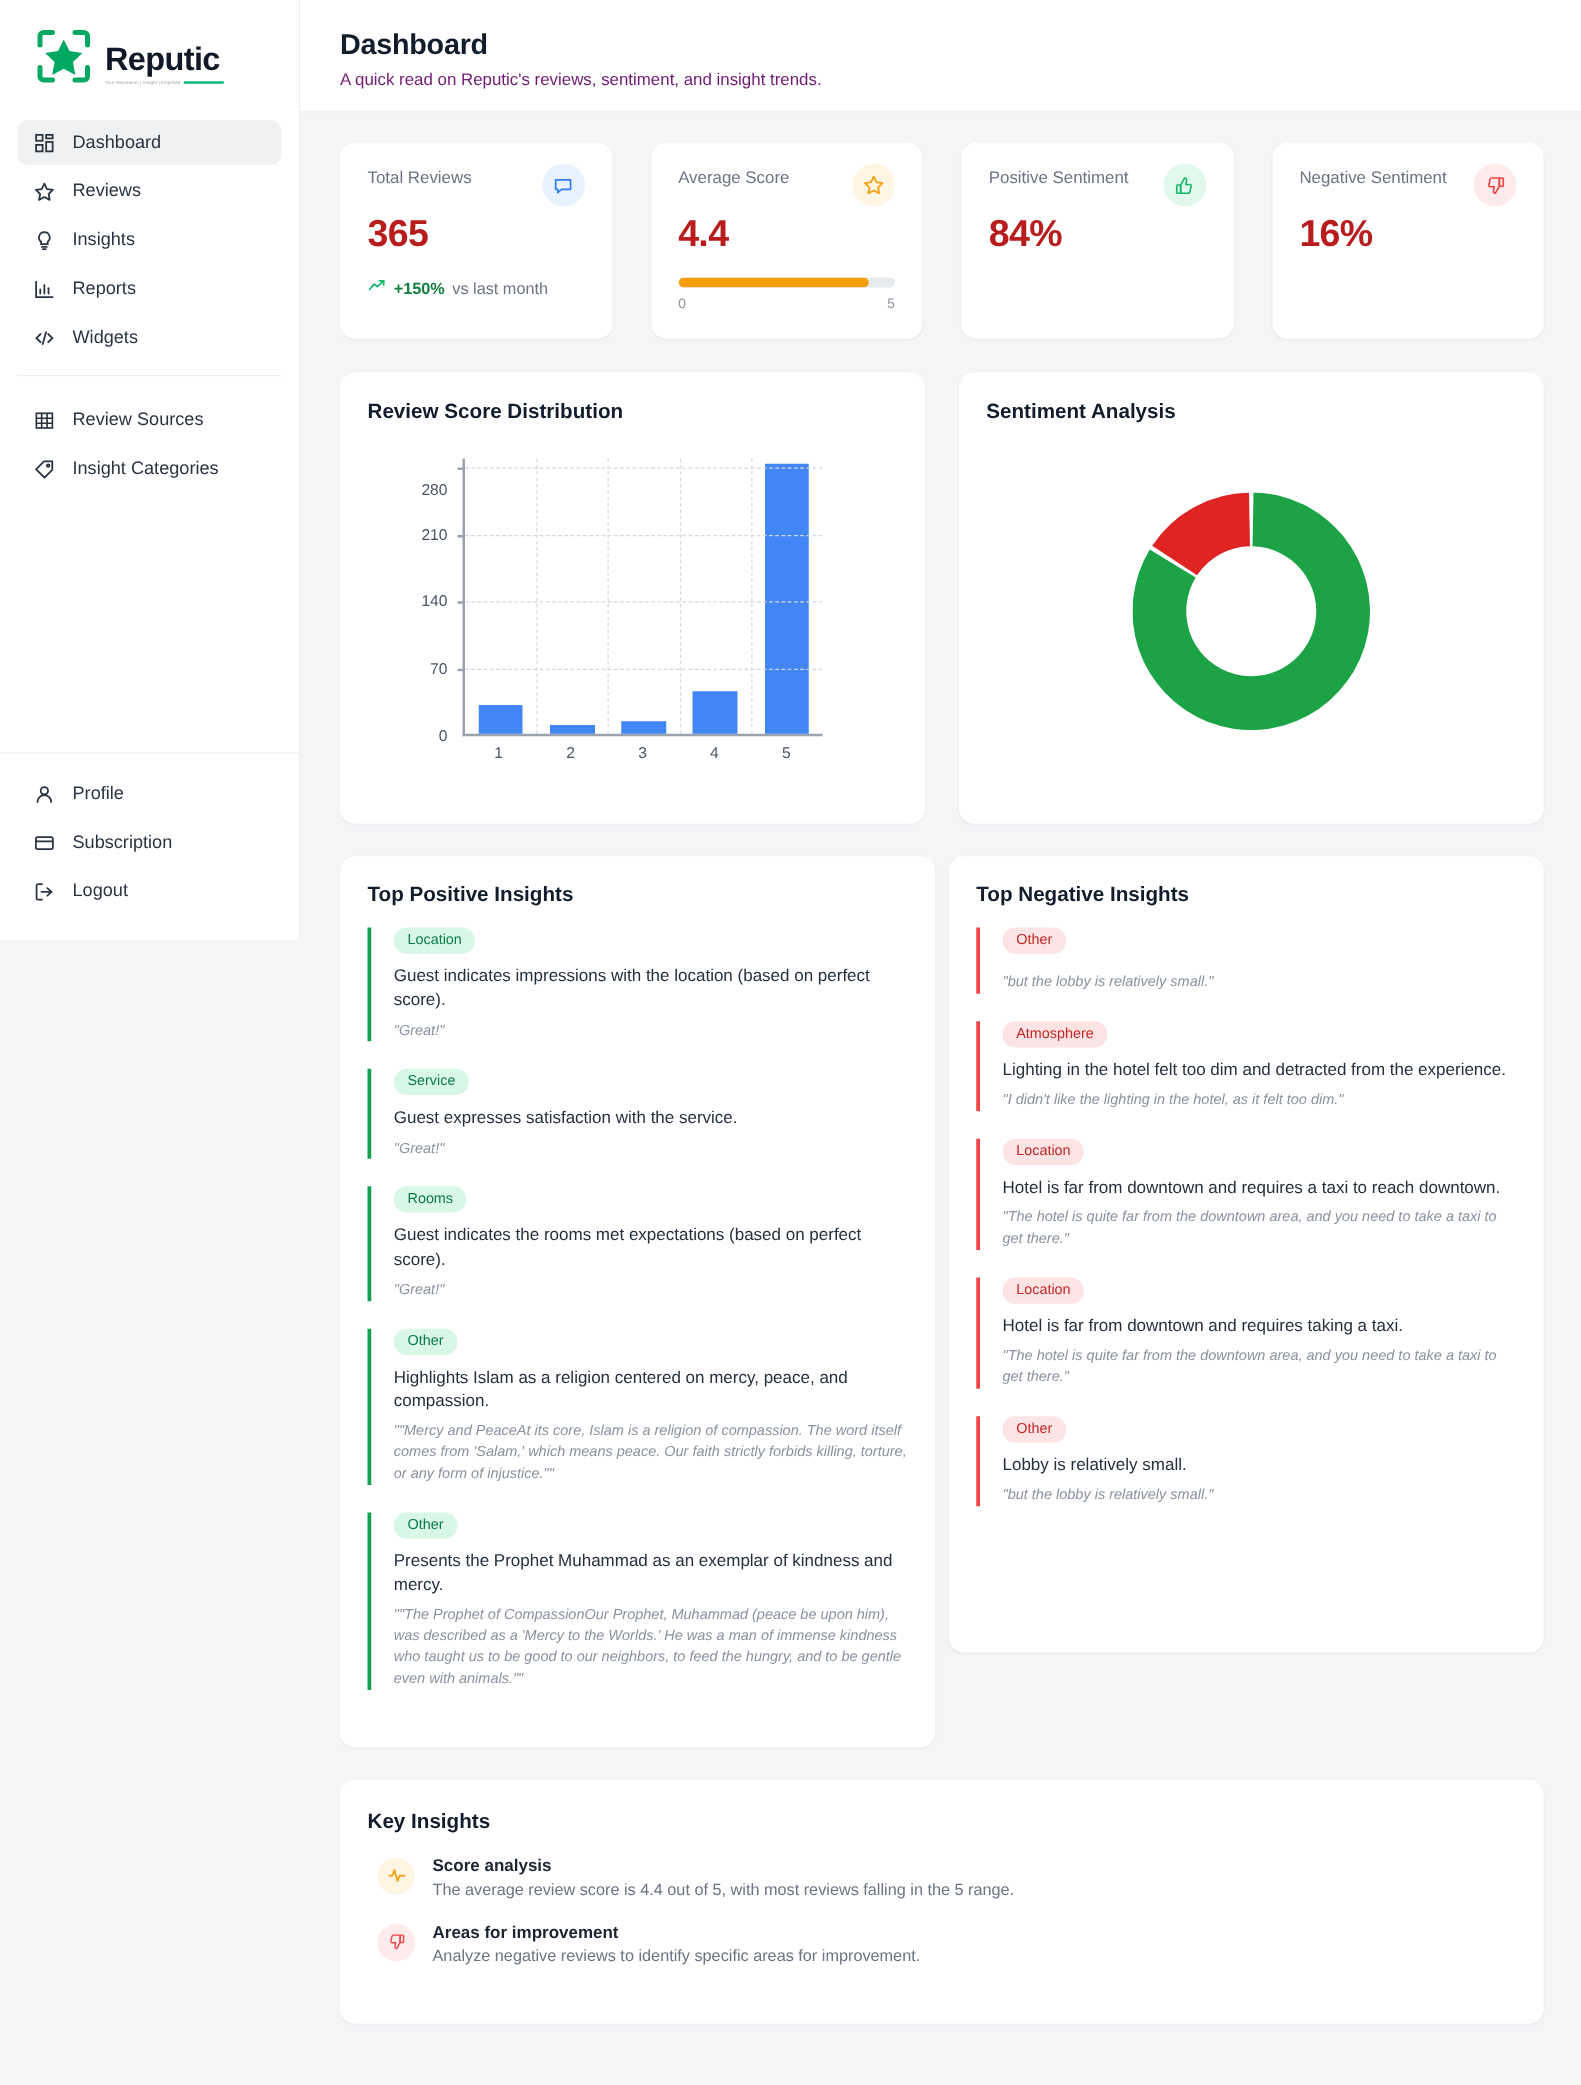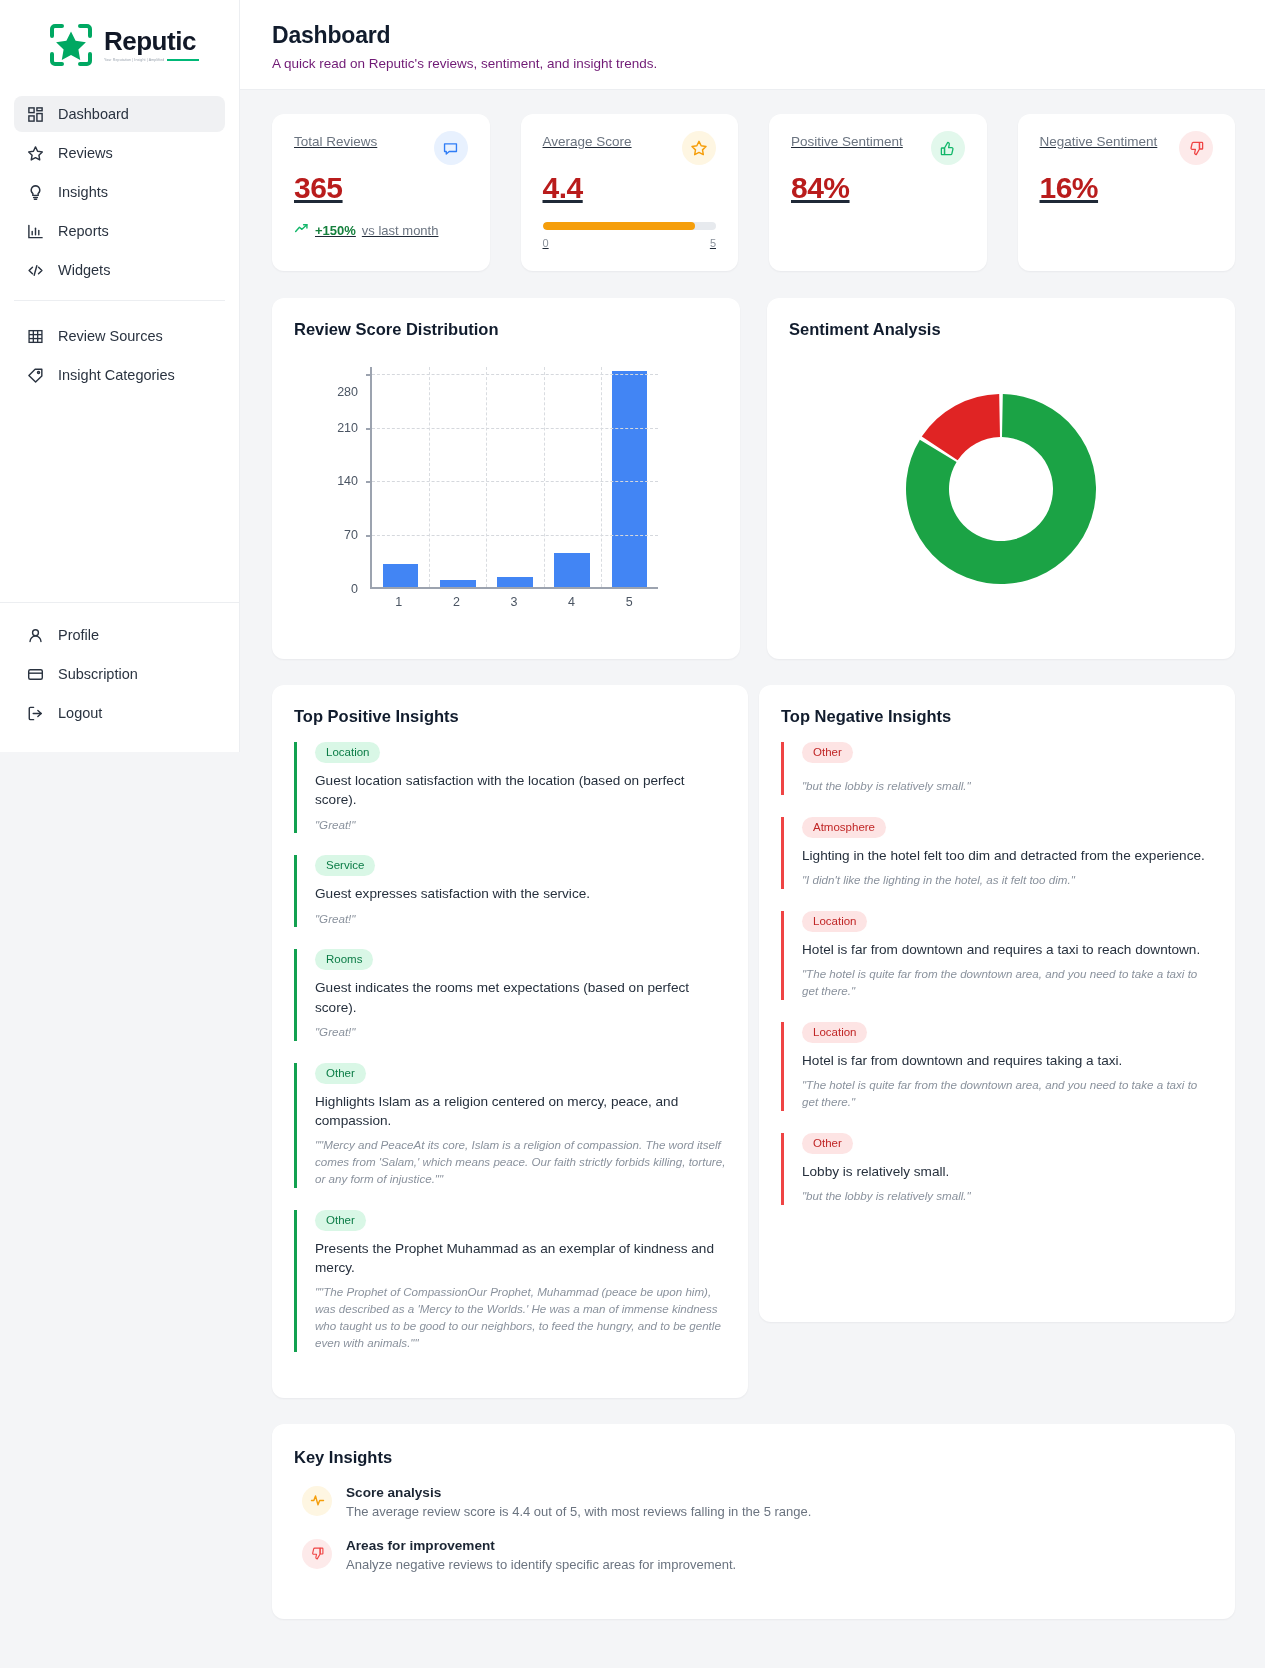--- a/index.html
+++ b/index.html
@@ -19,23 +19,23 @@
     min-width: 240px;
     background: #ffffff;
     height: 752px;
     border-right: 1px solid #eceef1;
     display: flex;
     flex-direction: column;
     position: relative;
   }
   .logo-wrap {
     display: flex;
-    align-items: center;
+    align-items: flex-end;
     gap: 10px;
-    padding: 22px 0 20px 48px;
+    padding: 22px 0 20px 28px;
   }
   .logo-mark { width: 46px; height: 46px; flex: 0 0 46px; }
   .logo-text-wrap { display: flex; flex-direction: column; }
   .logo-word {
     font-size: 26px;
     font-weight: 700;
     letter-spacing: -0.5px;
     color: #111827;
     line-height: 1;
   }
@@ -76,21 +76,21 @@
     background: #ffffff;
     padding: 22px 30px 18px 32px;
     border-bottom: 1px solid #eceef1;
   }
   .page-title { font-size: 23px; font-weight: 700; color: #111c2d; letter-spacing: -0.2px; }
   .page-sub { font-size: 13.5px; color: #701a75; margin-top: 7px; }
 
   .content { padding: 24px 30px 20px 32px; }
 
   
-  .stats-row { display: flex; gap: 31px; text-decoration: underline; }
+  .stats-row { display: flex; gap: 31px; }
   .stat-card {
     flex: 1;
     background: #fff;
     border-radius: 12px;
     padding: 20px 22px 22px 22px;
     min-height: 143px;
     box-shadow: 0 1px 2px rgba(16,24,40,.05);
     position: relative;
   }
   .stat-head { display: flex; justify-content: space-between; align-items: flex-start; }
@@ -452,21 +452,21 @@
                 <path d="M 15.780846903618993 42.56598639535452 A 95 95 0 0 1 93.17624297202941 0.017507348443800197 L 94.0017329952161 43.0095829696745 A 52 52 0 0 0 51.63793725250724 66.29927676377301 Z" fill="#e02424"></path>
               </svg>
           </div>
         </div>
       </section>
 
       <section class="insights-row">
         <div class="card insights-card pos">
           <div class="card-title">Top Positive Insights</div>
           <div class="insight-list" id="pos-list">
-              <div class="insight-item"><div class="tag">Location</div><div class="insight-text">Guest location satisfaction with the location (based on perfect score).</div><div class="insight-quote">"Great!"</div></div>
+              <div class="insight-item"><div class="tag">Location</div><div class="insight-text">Guest indicates impressions with the location (based on perfect score).</div><div class="insight-quote">"Great!"</div></div>
               <div class="insight-item"><div class="tag">Service</div><div class="insight-text">Guest expresses satisfaction with the service.</div><div class="insight-quote">"Great!"</div></div>
               <div class="insight-item"><div class="tag">Rooms</div><div class="insight-text">Guest indicates the rooms met expectations (based on perfect score).</div><div class="insight-quote">"Great!"</div></div>
               <div class="insight-item"><div class="tag">Other</div><div class="insight-text">Highlights Islam as a religion centered on mercy, peace, and compassion.</div><div class="insight-quote">""Mercy and PeaceAt its core, Islam is a religion of compassion. The word itself comes from 'Salam,' which means peace. Our faith strictly forbids killing, torture, or any form of injustice.""</div></div>
               <div class="insight-item"><div class="tag">Other</div><div class="insight-text">Presents the Prophet Muhammad as an exemplar of kindness and mercy.</div><div class="insight-quote">""The Prophet of CompassionOur Prophet, Muhammad (peace be upon him), was described as a 'Mercy to the Worlds.' He was a man of immense kindness who taught us to be good to our neighbors, to feed the hungry, and to be gentle even with animals.""</div></div>
             </div>
         </div>
         <div class="card insights-card neg">
           <div class="card-title">Top Negative Insights</div>
           <div class="insight-list" id="neg-list">
               <div class="insight-item neg"><div class="tag neg">Other</div><div class="insight-quote">"but the lobby is relatively small."</div></div>

